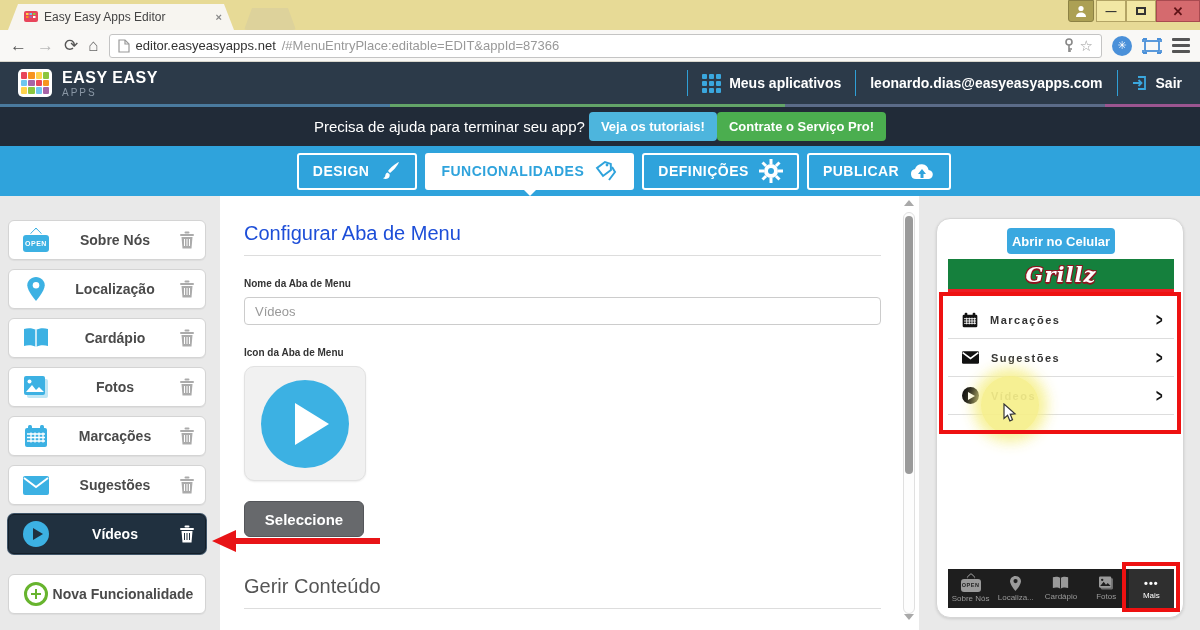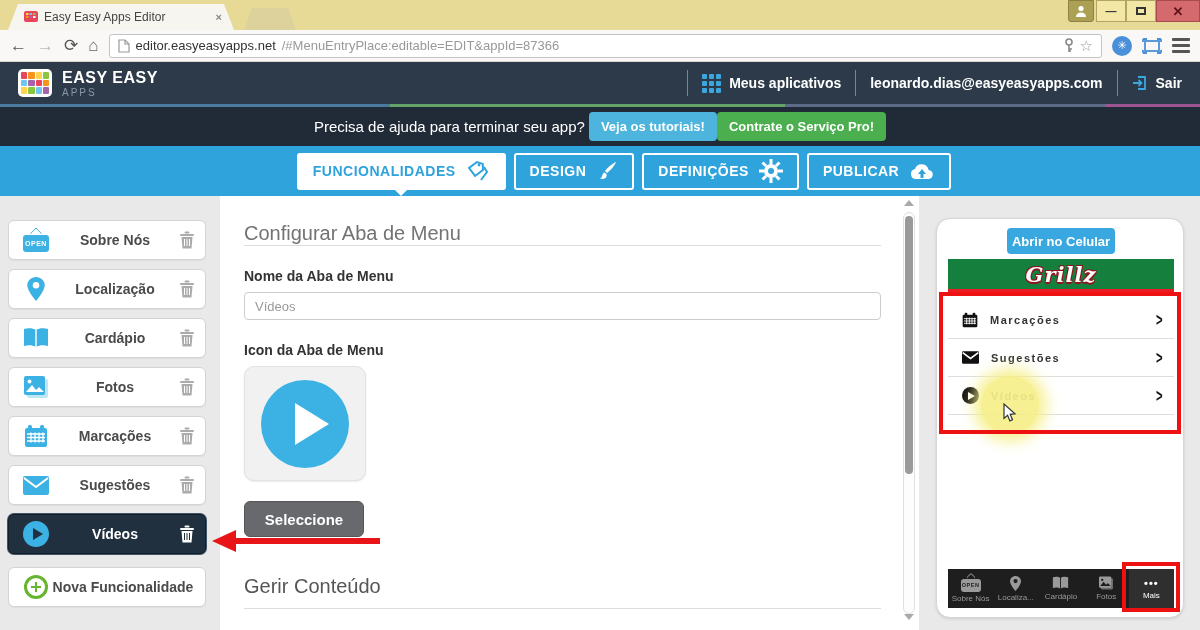--- a/index.html
+++ b/index.html
@@ -77,43 +77,43 @@
   .stab.sel::after { content:""; position:absolute; left:50%; bottom:-8px; transform:translateX(-50%);
                      border:8px solid transparent; border-top-color:#fff; border-bottom:0; }
 
   
   .sidebar { position:absolute; left:0; top:196px; width:220px; height:434px; background:#e9e9e9; padding:24px 0 0 8px; }
   .scard { width:198px; height:40px; background:#fff; border:1px solid #d4d4d4; border-radius:6px;
            display:flex; align-items:center; padding:0 10px 0 12px; margin-bottom:9px; box-shadow:0 1px 1px rgba(0,0,0,.05); }
   .scard .lbl { flex:1; text-align:center; font-size:14px; font-weight:bold; color:#4a4a4a; }
   .scard.sel { background:#20303f; border-color:#141e28; box-shadow:0 0 0 1px #3e5468; }
   .scard.sel .lbl { color:#fff; }
-  .scard.add { margin-top:13px; }
+  .scard.add { margin-top:20px; }
   .icon-slot { width:30px; display:flex; justify-content:center; }
 
   
   .open-sign { position:relative; width:26px; height:17px; background:#3cb1e3; border-radius:3px; color:#fff;
                font-size:7px; font-weight:bold; display:flex; align-items:center; justify-content:center; margin-top:6px; letter-spacing:.5px;}
   .open-sign::before { content:""; position:absolute; top:-6px; left:50%; transform:translateX(-50%);
                        width:8px; height:8px; border:1.5px solid #3cb1e3; border-radius:2px; border-bottom:none; border-right:none; transform:translateX(-50%) rotate(45deg); }
   .playcirc { width:26px; height:26px; border-radius:50%; background:#3cb1e3; position:relative; }
   .playcirc::after { content:""; position:absolute; left:10px; top:7px; border-style:solid;
                      border-width:6px 0 6px 10px; border-color:transparent transparent transparent #fff; }
   .playcirc.onsel::after { border-left-color:#20303f; }
   .pluscirc { width:24px; height:24px; border-radius:50%; border:3px solid #67b42e; color:#67b42e; position:relative; }
   .pluscirc::before, .pluscirc::after { content:""; position:absolute; background:#67b42e; }
   .pluscirc::before { left:4px; top:8px; width:10px; height:2px; }
   .pluscirc::after { left:8px; top:4px; width:2px; height:10px; }
 
   .red-arrow { position:absolute; left:212px; top:529px; z-index:30; }
 
   
   .main { position:absolute; left:220px; top:196px; width:685px; height:434px; background:#fff; padding:26px 0 0 24px; }
-  .h-title { font-size:20px; color:#737373; border-bottom:1px solid #ddd; width:637px; }
-  .flabel { font-size:14px; font-weight:bold; color:#333; margin-top:22px; margin-bottom:8px; }
+  .h-title { font-size:20px; color:#1d4ed8; padding-bottom:10px; border-bottom:1px solid #ddd; width:637px; }
+  .flabel { font-size:10px; font-weight:bold; color:#333; margin-top:22px; margin-bottom:8px; }
   .tinput { width:637px; height:28px; border:1px solid #ccc; border-radius:4px; padding:0 10px;
             font-size:13px; color:#999; font-family:"Liberation Sans",sans-serif; background:#fff; }
   .iconbox { width:122px; height:115px; background:#f1f1f1; border:1px solid #e2e2e2; border-radius:10px;
              display:flex; align-items:center; justify-content:center; box-shadow:0 1px 2px rgba(0,0,0,.08); }
   .iconbox .bigplay { width:88px; height:88px; border-radius:50%; background:#3cb1e3; position:relative; }
   .iconbox .bigplay::after { content:""; position:absolute; left:34px; top:23px; border-style:solid;
              border-width:21px 0 21px 34px; border-color:transparent transparent transparent #fff; }
   .btn-select { margin-top:20px; width:120px; height:36px; background:#67696c; border:1px solid #54565a; border-radius:6px;
                 color:#fff; font-size:15px; font-weight:bold; display:flex; align-items:center; justify-content:center; }
   .h-title2 { font-size:20px; color:#555; padding-bottom:10px; border-bottom:1px solid #ddd; width:637px; margin-top:38px; }
@@ -286,35 +286,35 @@
       <i></i>
     </div>
 
   <div class="helpbar">
     <span class="q">Precisa de ajuda para terminar seu app?</span>
     <span class="btn-tut">Veja os tutoriais!</span>
     <span class="btn-pro">Contrate o Serviço Pro!</span>
   </div>
 
   <div class="steptabs">
+    <div class="stab">
+      <span>DESIGN</span>
+      <svg width="22" height="22" viewBox="0 0 22 22">
+        <path d="M20 2c-3 1-9 6-11 9l2 2c3-2 8-8 9-11z" fill="#fff"></path>
+        <path d="M8.5 12.5c-1.5.5-2 1.5-2.2 3-.2 1.6-1 2.3-2.3 2.7 1.8 1.3 4.8 1 6-.6.8-1.1.8-2.6.5-3.5z" fill="#fff"></path>
+      </svg>
+    </div>
     <div class="stab sel">
       <span>FUNCIONALIDADES</span>
       <svg width="24" height="24" viewBox="0 0 24 24">
         <g fill="none" stroke="#2fa3dc" stroke-width="2">
           <path d="M10 3 3 10l7 7 7-7-1-6z" transform="rotate(8 10 10)"></path>
           <circle cx="13" cy="6" r="1.4" fill="#2fa3dc" stroke="none"></circle>
           <path d="M18 8l3 5-6 8"></path>
         </g>
-      </svg>
-    </div>
-    <div class="stab">
-      <span>DESIGN</span>
-      <svg width="22" height="22" viewBox="0 0 22 22">
-        <path d="M20 2c-3 1-9 6-11 9l2 2c3-2 8-8 9-11z" fill="#fff"></path>
-        <path d="M8.5 12.5c-1.5.5-2 1.5-2.2 3-.2 1.6-1 2.3-2.3 2.7 1.8 1.3 4.8 1 6-.6.8-1.1.8-2.6.5-3.5z" fill="#fff"></path>
       </svg>
     </div>
     <div class="stab">
       <span>DEFINIÇÕES</span>
       <svg width="24" height="24" viewBox="0 0 24 24">
         <g fill="#fff">
           <circle cx="12" cy="12" r="7"></circle>
           <g>
             <rect x="10.5" y="0" width="3" height="5"></rect>
               <rect x="10.5" y="19" width="3" height="5"></rect>

